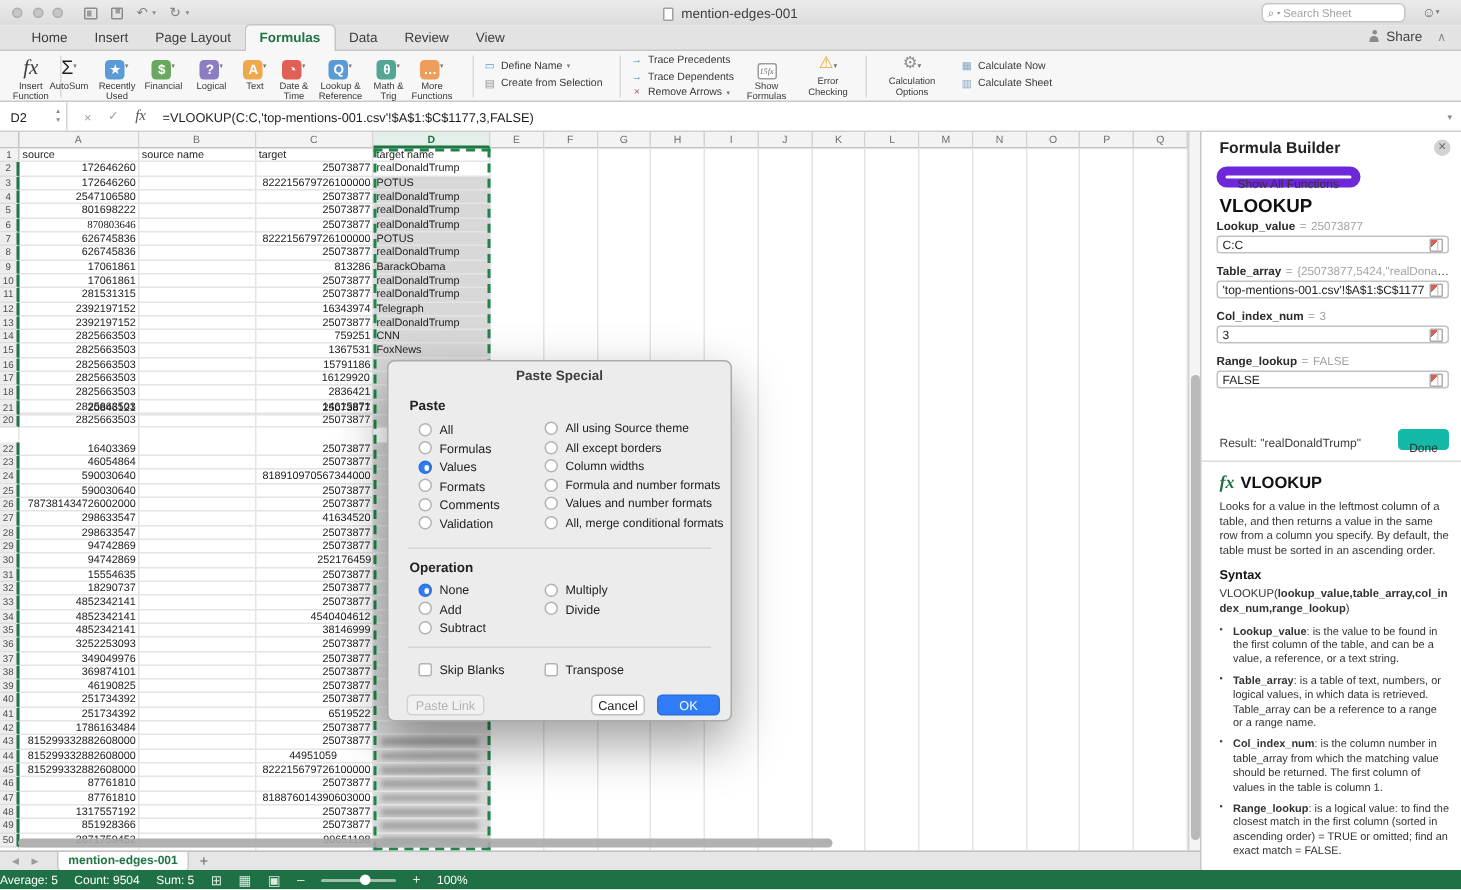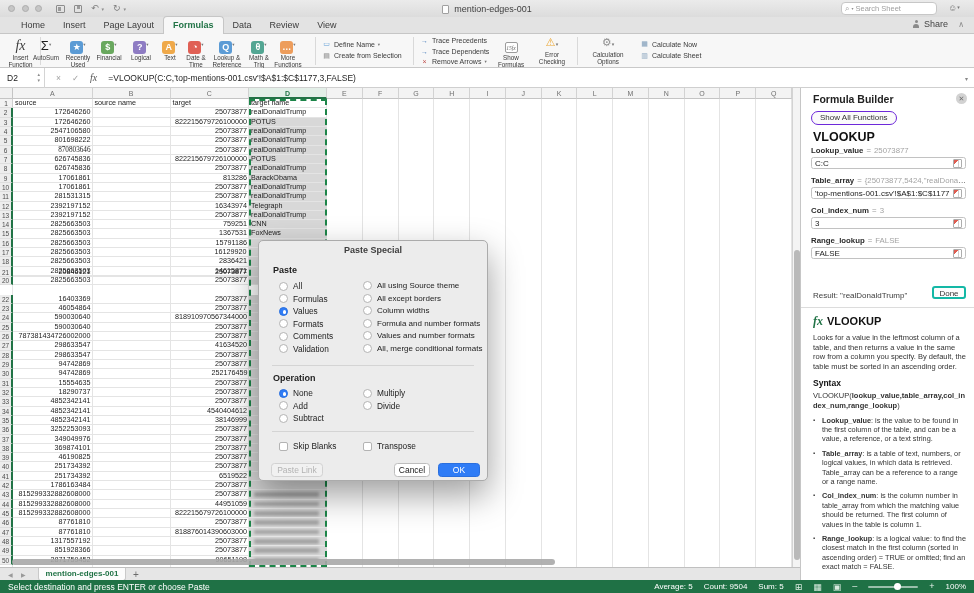--- a/index.html
+++ b/index.html
@@ -130,37 +130,37 @@
   .zoomdot { position:absolute; left:26px; top:-2.5px; width:7px; height:7px; border-radius:50%; background:#fff; }
   .zsign { font-size:9px; color:#eaf4ee; line-height:9px; }
 
   
   #panel { position:absolute; left:800px; top:88px; width:174px; height:492px; background:#fff;
     border-left:1px solid #c6c6c6; }
   #fb-title { position:absolute; left:12px; top:5px; font-size:10.5px; font-weight:bold; color:#222; }
   #fb-close { position:absolute; right:7px; top:5px; width:11px; height:11px; border-radius:50%;
     background:#d2d2d2; color:#6f6f6f; font-size:7px; text-align:center; line-height:11px; }
   #fb-showall { position:absolute; left:10px; top:23px; height:14px; padding:0 8px; background:#fbfbfb;
-    border:1px solid #6d28d9; border-radius:8px; font-size:8px; color:#333; line-height:12px; }
+    border:6px solid #6d28d9; border-radius:8px; font-size:8px; color:#333; line-height:12px; }
   #fb-fn { position:absolute; left:12px; top:42px; font-size:12.5px; font-weight:bold; color:#111; }
   #fb-args { position:absolute; left:10px; top:58px; right:8px; }
   .fb-arg { margin-bottom:7px; }
   .fb-lab { font-size:7.8px; color:#333; white-space:nowrap; overflow:hidden; text-overflow:ellipsis; }
   .fb-lab b { color:#2b2b2b; }
   .fb-lab .eq { color:#999; margin:0 3px; }
   .fb-lab .hint { color:#a3a3a3; }
   .fb-input { margin-top:2px; height:12px; background:#fff; border:1px solid #c2c2c2; border-radius:2.5px;
     display:flex; align-items:center; padding:0 3px; font-size:8px; color:#222; }
   .fb-input .val { flex:1; white-space:nowrap; overflow:hidden; }
   .range-pick { width:9px; height:9px; border:1px solid #adadad; border-radius:1px; flex:none;
     background:linear-gradient(135deg,#de5c50 0 34%,#fff 34%); position:relative; }
   .range-pick:before { content:""; position:absolute; left:4px; top:0; bottom:0; width:1px; background:#d0d0d0; }
   #fb-result { position:absolute; left:12px; top:203px; font-size:8px; color:#3d3d3d; }
   #fb-done { position:absolute; right:8px; top:198px; width:34px; height:13px; background:#fdfdfd;
-    border:2px solid #14b8a6; border-radius:3px; font-size:8px; color:#333; text-align:center; line-height:12px; }
+    border:7px solid #14b8a6; border-radius:3px; font-size:8px; color:#333; text-align:center; line-height:12px; }
   #fb-div { position:absolute; left:0; right:0; top:219px; height:1px; background:#dcdcdc; }
   #fb-help { position:absolute; left:12px; right:8px; top:226px; }
   #fb-help .h1 { font-size:11px; font-weight:bold; color:#111; }
   #fb-help .h1 .fxg { font-family:"Liberation Serif","DejaVu Serif",serif; font-style:italic;
     color:#217346; margin-right:4px; font-size:12px; }
   #fb-help .desc { margin-top:4px; font-size:7.5px; line-height:9.6px; color:#333; }
   #fb-help .syn-h { margin-top:7px; font-size:8.5px; font-weight:bold; color:#111; }
   #fb-help .syn { margin-top:3px; font-size:7.5px; line-height:9.6px; color:#333; word-break:break-all; }
   .bullet { margin-top:5px; font-size:7.3px; line-height:9.4px; color:#333; padding-left:9px; position:relative; }
   .bullet:before { content:"▪"; position:absolute; left:0; top:0; font-size:6px; color:#444; }
@@ -658,21 +658,21 @@
           <div class="cell txt" style="width: 78px;"></div>
           <div class="cell num" style="width: 78.5px;">25073877</div>
           <div class="cell txt gray" style="width: 78px;">
             <span class="smudge"></span>
           </div>
         </div>
         <div class="grow" style="top: 411.76px;">
           <div class="gut sel">44</div>
           <div class="cell num" style="width: 79.5px;">815299332882608000</div>
           <div class="cell txt" style="width: 78px;"></div>
-          <div class="cell num" style="width: 78.5px;">44951059</div>
+          <div class="cell num" style="width: 78.5px; text-align: center;">44951059</div>
           <div class="cell txt gray" style="width: 78px;">
             <span class="smudge"></span>
           </div>
         </div>
         <div class="grow" style="top: 421.08px;">
           <div class="gut sel">45</div>
           <div class="cell num" style="width: 79.5px;">815299332882608000</div>
           <div class="cell txt" style="width: 78px;"></div>
           <div class="cell num" style="width: 78.5px;">822215679726100000</div>
           <div class="cell txt gray" style="width: 78px;">
@@ -733,21 +733,20 @@
   </div>
 
   <div id="tabbar">
     <span class="tarrow" style="left:8px">◀</span>
     <span class="tarrow" style="left:21px">▶</span>
     <div id="sheet-tab">mention-edges-001</div>
     <span id="addsheet">+</span>
   </div>
 
   <div id="statusbar">
-    <span class="msg">Select destination and press ENTER or choose Paste</span>
     <div class="right">
       <span>Average: 5</span>
       <span>Count: 9504</span>
       <span>Sum: 5</span>
       <span class="sb-ico">⊞</span>
       <span class="sb-ico">▦</span>
       <span class="sb-ico">▣</span>
       <span class="zsign">–</span>
       <span class="zoomline">
           <span class="zoomdot"></span>

